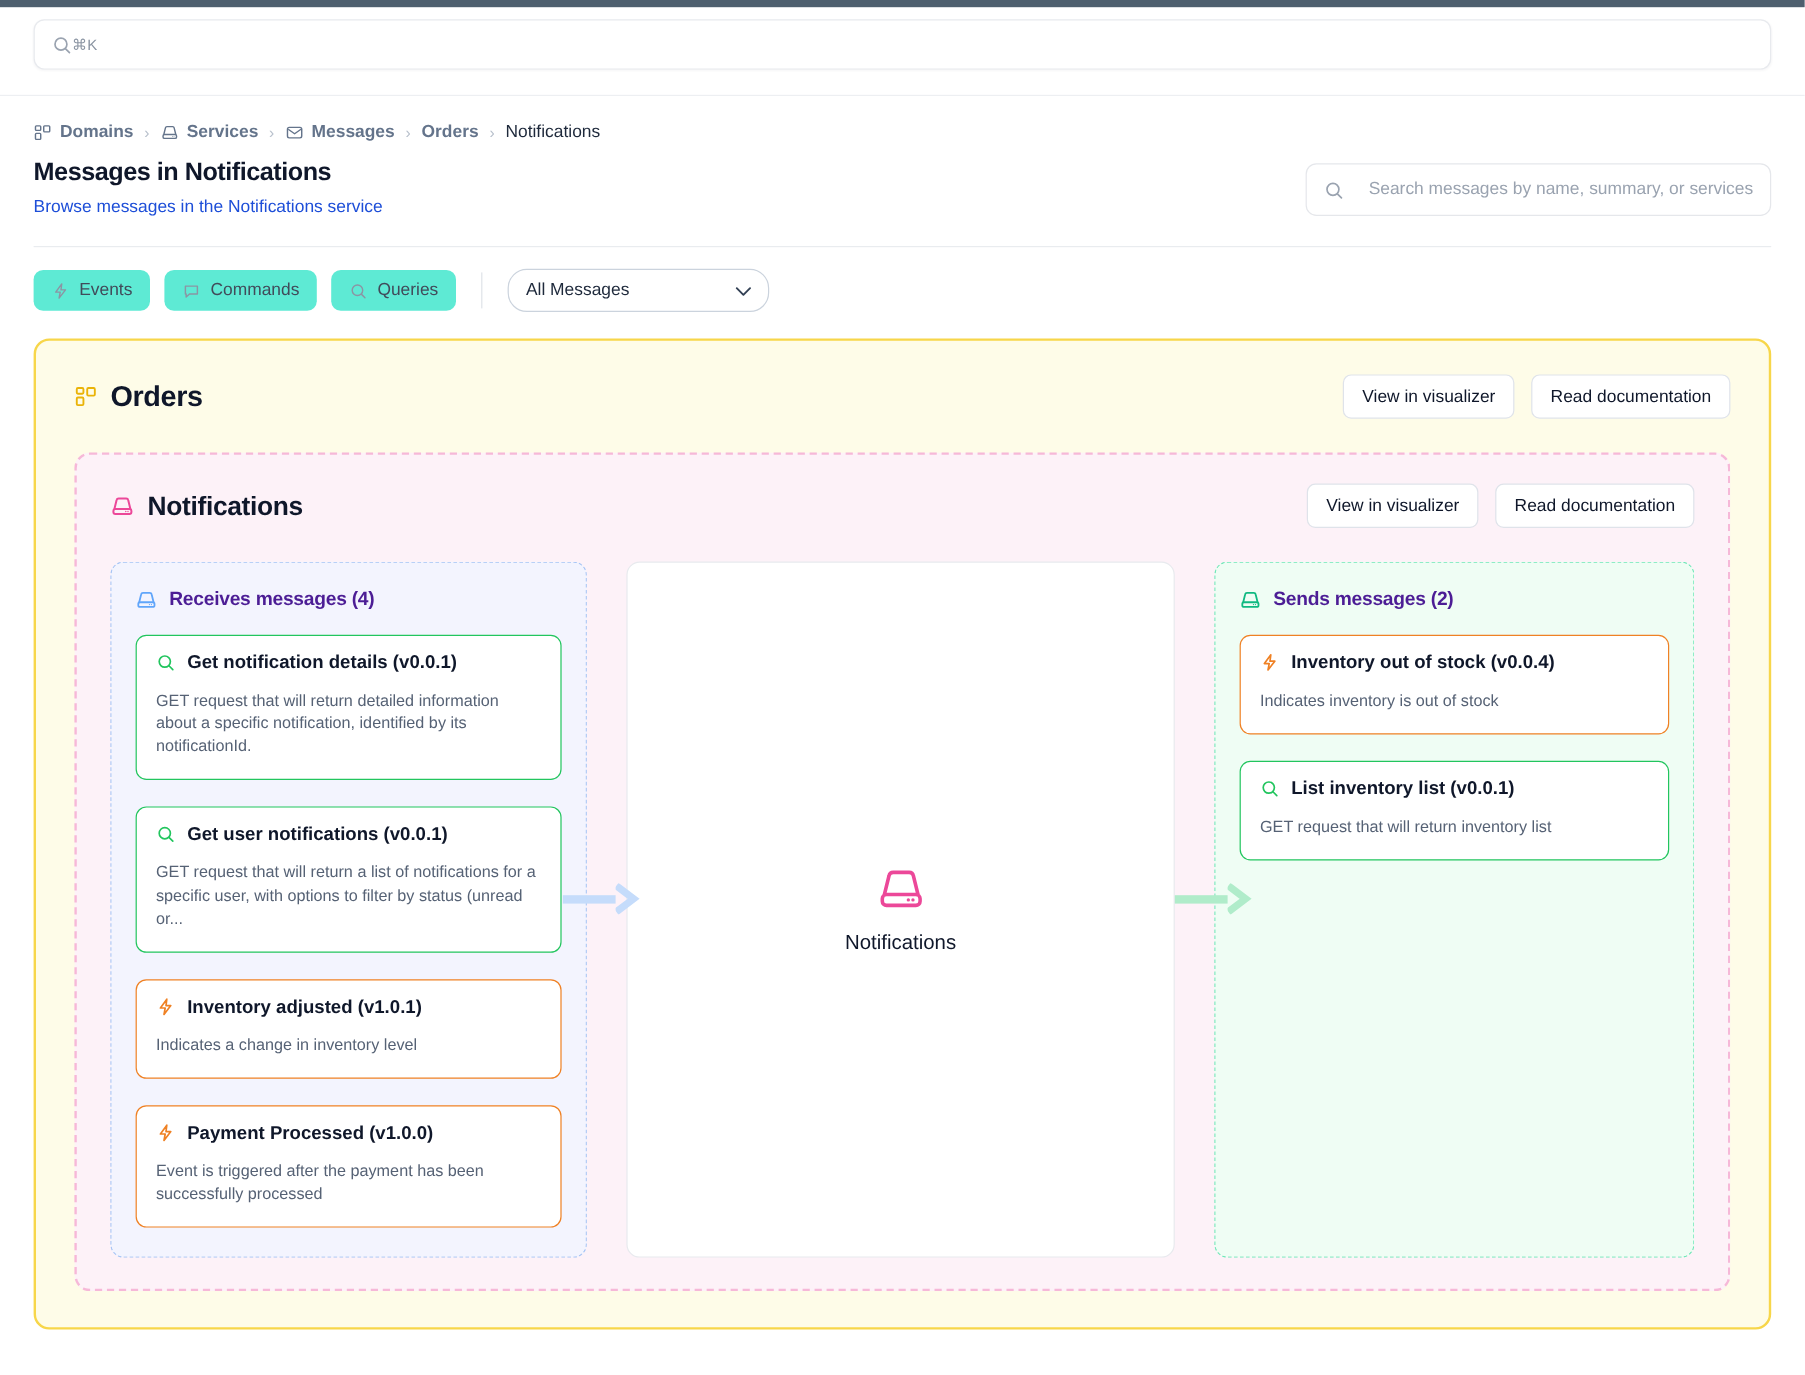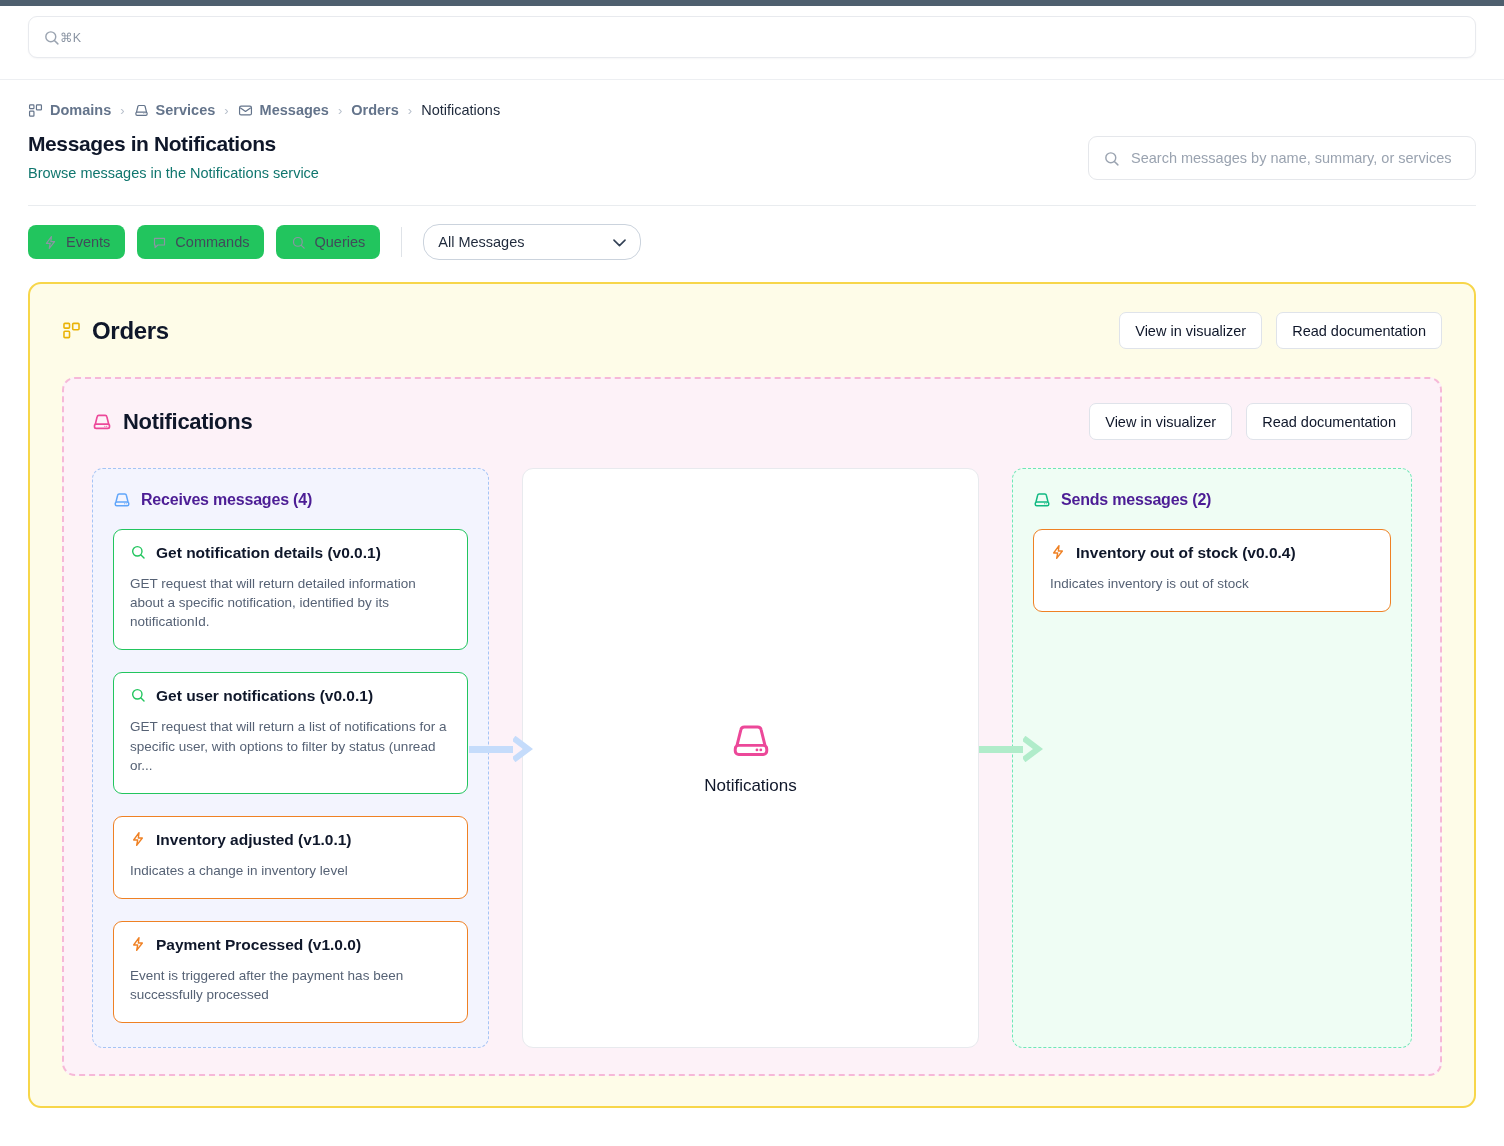--- a/index.html
+++ b/index.html
@@ -40,36 +40,36 @@
     font-size: 14.5px; color: #64748b; padding-top: 22px;
   }
   .breadcrumb .crumb { display: flex; align-items: center; gap: 7px; font-weight: bold; }
   .breadcrumb .sep { color: #b8c0cc; font-size: 13px; }
   .breadcrumb .crumb.current { color: #1e293b; font-weight: 500; }
 
   .page-title {
     font-size: 21px; font-weight: 700; color: #0f172a;
     letter-spacing: -0.4px; margin-top: 14px;
   }
-  .page-sub { font-size: 14.5px; color: #0f766e; margin-top: 9px; }
+  .page-sub { font-size: 14.5px; color: #1d4ed8; margin-top: 9px; }
 
   .title-row { display: flex; justify-content: space-between; align-items: flex-start; }
   .msg-search {
     width: 388px; height: 44px; margin-top: 18px;
     border: 1px solid #e5e7eb; border-radius: 9px; background: #fff;
-    display: flex; align-items: center; padding: 0 14px;
+    display: flex; align-items: center; padding: 0 14px; justify-content: space-between;
   }
   .msg-search .ph { font-size: 14.5px; color: #9aa3b0; margin-left: 11px; }
 
   .divider2 { height:1px; background:#e9ecef; margin-top: 24px; }
 
   
   .filters { display: flex; align-items: center; gap: 12px; padding-top: 18px; }
   .pill {
-    height: 34px; padding: 0 15px; border-radius: 8px; background: #22c55e;
+    height: 34px; padding: 0 15px; border-radius: 8px; background: #5eead4;
     display: flex; align-items: center; gap: 8px;
     font-size: 14.5px; color: #414b5a; cursor: pointer;
   }
   .vsep { width: 1px; height: 30px; background: #dfe3e8; margin: 0 9px; }
   .select {
     height: 36px; width: 218px; border: 1px solid #cbd3dd; border-radius: 16px;
     background: #fff; display: flex; align-items: center; justify-content: space-between;
     padding: 0 11px 0 14px; font-size: 14.5px; color: #1e293b; font-weight: 500;
     cursor: pointer;
   }
@@ -402,20 +402,32 @@
               <span>
                 <svg width="16" height="16" viewBox="0 0 24 24" fill="none" stroke="#ef8124" stroke-width="2.1" stroke-linejoin="round">
                     <path d="M13.5 2.5 L5.5 13.5 H11.5 L10 21.5 L18.5 10.5 H12.5 Z"></path>
                   </svg>
               </span>
               <span>Inventory out of stock (v0.0.4)</span>
             </div>
             <div class="card-desc">Indicates inventory is out of stock</div>
           </div>
 
+          <div class="card query">
+            <div class="card-title">
+              <span>
+                <svg width="16" height="16" viewBox="0 0 24 24" fill="none" stroke="#22c55e" stroke-width="2.1" stroke-linecap="round">
+                    <circle cx="11" cy="11" r="7"></circle>
+                    <line x1="16.5" y1="16.5" x2="21" y2="21"></line>
+                  </svg>
+              </span>
+              <span>List inventory list (v0.0.1)</span>
+            </div>
+            <div class="card-desc">GET request that will return inventory list</div>
+          </div>
         </div>
 
         <div class="arrow left">
           <div class="shaft"></div>
           <svg width="22" height="26" viewBox="0 0 22 26" fill="none" stroke="#c5dcfb" stroke-width="6" stroke-linecap="square" stroke-linejoin="miter">
               <path d="M3 4 L15 13 L3 22"></path>
             </svg>
         </div>
         <div class="arrow right">
           <div class="shaft"></div>

